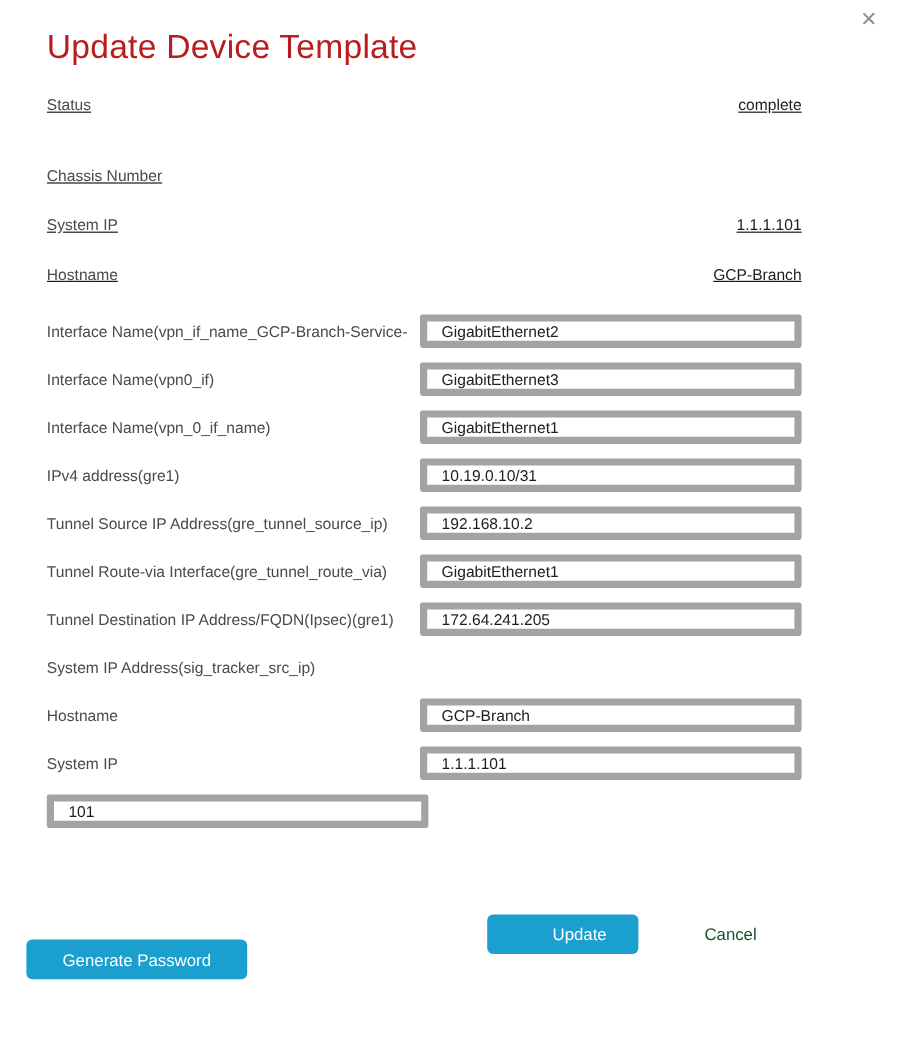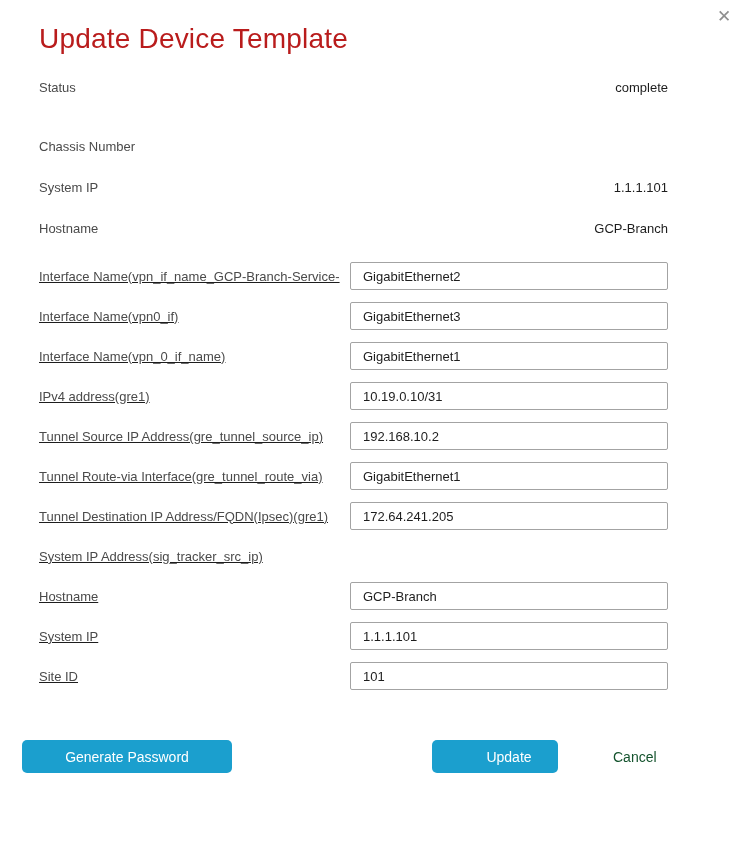--- a/index.html
+++ b/index.html
@@ -38,54 +38,54 @@
   }
   .row-label {
     flex:1 1 auto; min-width:0;
     font-size:13px; color:#4a4a4a;
     white-space:nowrap; overflow:hidden;
     padding-right:0;
   }
   .row-value-col { width:318px; flex:0 0 318px; }
 
   .static-rows { margin-top:22px; }
-  .static-rows .row { margin-bottom:26px; }
+  .static-rows .row { margin-bottom:26px;text-decoration:underline; }
   .static-rows .row.gap-after { margin-bottom:44px; }
   .static-value {
     font-size:13px; color:#1d1d1d; padding-left:12px;
     white-space:nowrap;
     text-align:right;
   }
 
-  .input-rows { margin-top:4px;text-decoration:underline; }
+  .input-rows { margin-top:4px; }
   .input-rows .row { margin-bottom:12px; height:28px; }
   .field-input {
     width:318px; height:28px;
-    border:1px solid #a3a3a3; border-radius:2px;
+    border:6px solid #a3a3a3; border-radius:2px;
     background:#fff;
     font-family:"Liberation Sans", sans-serif;
     font-size:13px; color:#1d1d1d;
     padding:0 12px;
     outline:none;
   }
 
   .footer {
     display:flex; align-items:center;
     margin-top:50px;
     padding-left:22px;
   }
   .btn {
     height:33px;
     border:none; border-radius:5px;
     color:#fff; font-size:14px;
     font-family:"Liberation Sans", sans-serif;
     cursor:pointer;
     display:flex; align-items:center; justify-content:center;
   }
-  .btn-generate { width:210px; }
+  .btn-generate { width:184px;margin-top:43px; }
   .btn-update { width:126px; margin-left:200px;padding-left:28px; }
   .cancel-link {
     margin-left:55px;
     font-size:14px;
     cursor:pointer;
     text-decoration:none;
   }
 </style>
 </head>
 <body>
@@ -195,21 +195,20 @@
         </div>
 
         <div class="row">
           <div class="row-label">System IP</div>
           <div class="row-value-col">
             <input class="field-input" type="text" value="1.1.1.101" style="">
           </div>
         </div>
 
         <div class="row">
-          <div class="row-label">Site ID</div>
           <div class="row-value-col">
             <input class="field-input" type="text" value="101" style="">
           </div>
         </div>
       </div>
 
   </div>
 
   <div class="footer">
     <button class="btn btn-generate" style="background: rgb(27, 159, 206);">Generate Password</button>

